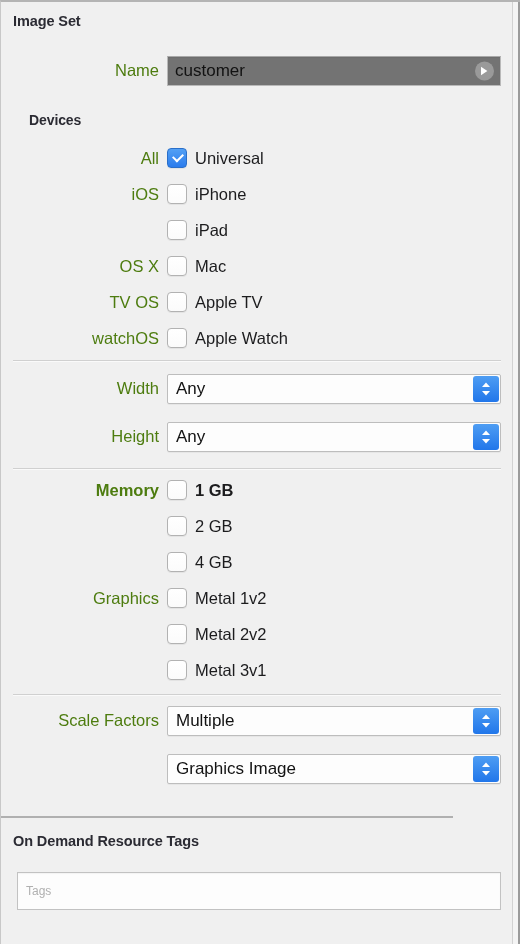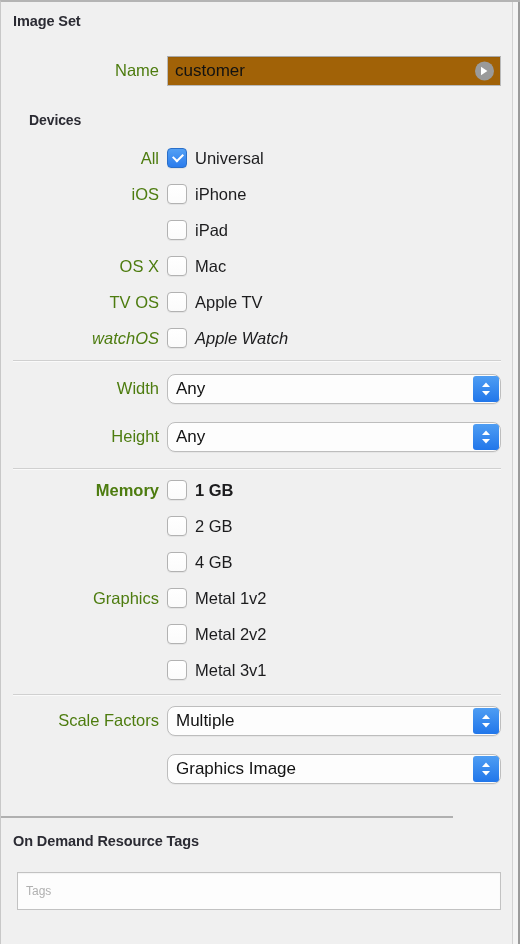--- a/index.html
+++ b/index.html
@@ -74,21 +74,21 @@
     line-height: 28px;
     white-space: nowrap;
   }
 
   
   .textfield {
     position: absolute;
     left: 166px;
     width: 334px;
     height: 30px;
-    background: #a16207;
+    background: #737373;
     border: 1px solid #b9b9b9;
     border-top-color: #a8a8a8;
     box-shadow: inset 0 1px 1px rgba(0,0,0,0.06);
   }
   .textfield .value {
     position: absolute;
     left: 7px; top: 0;
     line-height: 28px;
     font-size: 17px;
     color: #121212;
@@ -140,21 +140,21 @@
   }
 
   
   .popup {
     position: absolute;
     left: 166px;
     width: 334px;
     height: 30px;
     background: #fdfdfd;
     border: 1px solid #bdbdbd;
-    border-radius: 8px;
+    border-radius: 2px;
     box-shadow: 0 1px 0 rgba(0,0,0,0.04);
     cursor: pointer;
   }
   .popup .value {
     position: absolute;
     left: 8px; top: 0;
     line-height: 28px;
     font-size: 17px;
     color: #121212;
     white-space: nowrap;
@@ -244,21 +244,21 @@
       <div class="checkbox"></div>
       <div class="checkbox-caption">Mac</div>
     </div>
 
     <div class="row" style="top:286px;">
       <div class="row-label">TV OS</div>
       <div class="checkbox"></div>
       <div class="checkbox-caption">Apple TV</div>
     </div>
 
-    <div class="row" style="top:322px;font-style:italic;">
+    <div class="row" style="top:322px;">
       <div class="row-label">watchOS</div>
       <div class="checkbox"></div>
       <div class="checkbox-caption">Apple Watch</div>
     </div>
 
     <div class="divider" style="top:358px;"></div>
 
     <div class="row" style="top:372px;">
       <div class="row-label">Width</div>
       <div class="popup">

